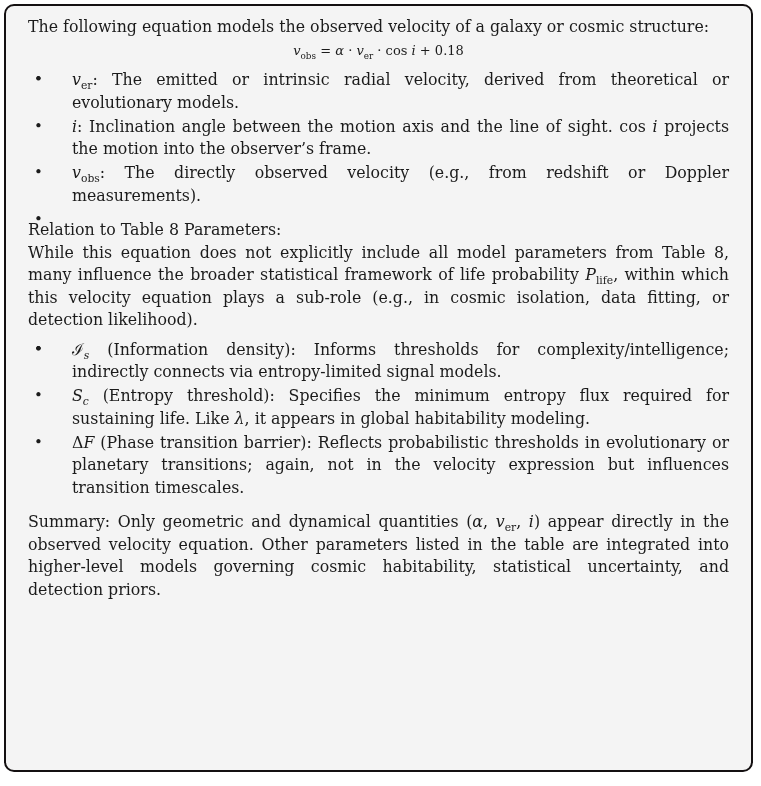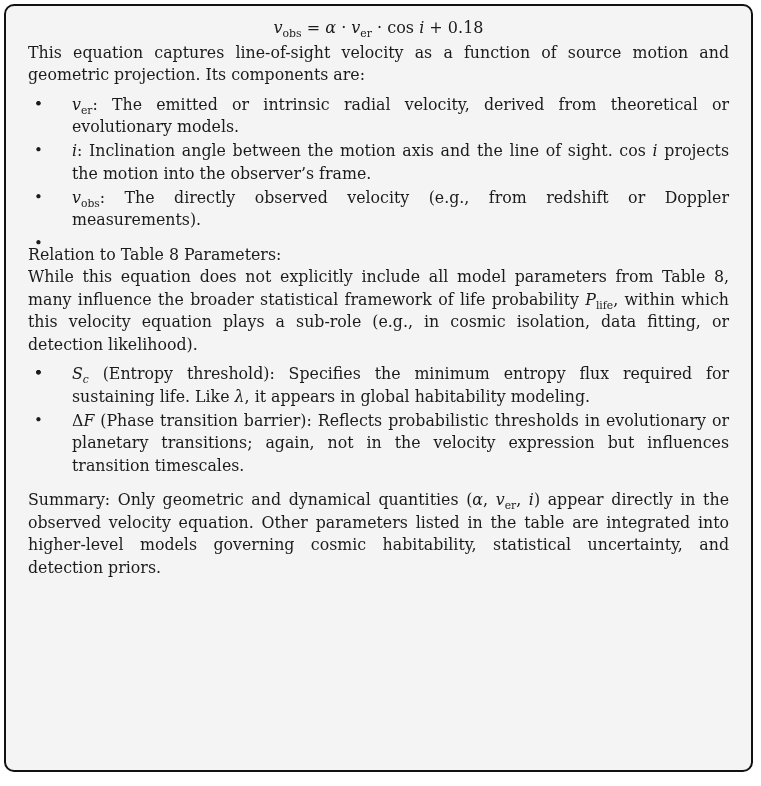--- a/index.html
+++ b/index.html
@@ -40,21 +40,21 @@
     font-size: 15.8px;
     line-height: 22.5px;
   }
   .para {
     margin: 0;
     text-align: justify;
   }
   .equation {
     text-align: center;
     margin: 1px 0 2px 0;
-    font-size: 16px;
+    font-size: 13px;
   }
   ul.bullets {
     list-style: none;
     margin: 7px 0 2px 0;
     padding: 0;
   }
   ul.bullets li {
     position: relative;
     padding-left: 44px;
     margin: 1.5px 0;
@@ -74,33 +74,33 @@
   }
   [data-name="relation-heading"] { margin-top: 12px; }
   [data-name="summary"] { margin-top: 12px; }
   [data-name="table8-parameters"] { margin-top: 7px; }
 </style>
 </head>
 <body data-name="page">
 
 <div class="panel" data-name="parameter-definitions-panel">
   <div class="panel-body" data-name="panel-body">
+      <div class="para" data-name="intro-line"><span data-name="text-run">The following equation models the observed velocity of a galaxy or cosmic structure:</span></div>
       <div class="equation" data-name="velocity-equation"><span class="it" data-name="text-run">v</span><sub data-name="text-run">obs</sub><span data-name="text-run"> = </span><span class="it" data-name="text-run">α</span><span data-name="text-run"> · </span><span class="it" data-name="text-run">v</span><sub data-name="text-run">er</sub><span data-name="text-run"> · cos </span><span class="it" data-name="text-run">i</span><span data-name="text-run"> + 0.18</span></div>
-      <div class="para" data-name="equation-explanation"><span data-name="text-run">This equation captures line-of-sight velocity as a function of source motion and geometric projection. Its components are:</span></div>
       <ul class="bullets" data-name="equation-components">
         <li data-name="list-item"><span class="bullet" data-name="bullet-icon">•</span></li>
         <li data-name="list-item"><span class="bullet" data-name="bullet-icon">•</span><span data-name="list-item-text"><span class="it" data-name="text-run">v</span><sub data-name="text-run">er</sub><span data-name="text-run">: The emitted or intrinsic radial velocity, derived from theoretical or evolutionary models.</span></span></li>
         <li data-name="list-item"><span class="bullet" data-name="bullet-icon">•</span><span data-name="list-item-text"><span class="it" data-name="text-run">i</span><span data-name="text-run">: Inclination angle between the motion axis and the line of sight. cos </span><span class="it" data-name="text-run">i</span><span data-name="text-run"> projects the motion into the observer’s frame.</span></span></li>
         <li data-name="list-item"><span class="bullet" data-name="bullet-icon">•</span><span data-name="list-item-text"><span class="it" data-name="text-run">v</span><sub data-name="text-run">obs</sub><span data-name="text-run">: The directly observed velocity (e.g., from redshift or Doppler measurements).</span></span></li>
         <li data-name="list-item"><span class="bullet" data-name="bullet-icon">•</span></li>
       </ul>
       <div class="para" data-name="relation-heading"><span class="bd" data-name="text-run">Relation to Table 8 Parameters:</span></div>
       <div class="para" data-name="relation-body"><span data-name="text-run">While this equation does not explicitly include all model parameters from Table 8, many influence the broader statistical framework of life probability </span><span class="it" data-name="text-run">P</span><sub data-name="text-run">life</sub><span data-name="text-run">, within which this velocity equation plays a sub-role (e.g., in cosmic isolation, data fitting, or detection likelihood).</span></div>
       <ul class="bullets" data-name="table8-parameters">
         <li data-name="list-item"><span class="bullet" data-name="bullet-icon">•</span></li>
         <li data-name="list-item"><span class="bullet" data-name="bullet-icon">•</span></li>
-        <li data-name="list-item"><span class="bullet" data-name="bullet-icon">•</span></li>
+        <li data-name="list-item"><span class="bullet" data-name="bullet-icon">•</span><span data-name="list-item-text"><span data-name="text-run">ℐ</span><sub class="it" data-name="text-run">s</sub><span data-name="text-run"> (Information density): Informs thresholds for complexity/intelligence; indirectly connects via entropy-limited signal models.</span></span></li>
         <li data-name="list-item"><span class="bullet" data-name="bullet-icon">•</span><span data-name="list-item-text"><span class="it" data-name="text-run">S</span><sub class="it" data-name="text-run">c</sub><span data-name="text-run"> (Entropy threshold): Specifies the minimum entropy flux required for sustaining life. Like </span><span class="it" data-name="text-run">λ</span><span data-name="text-run">, it appears in global habitability modeling.</span></span></li>
         <li data-name="list-item"><span class="bullet" data-name="bullet-icon">•</span><span data-name="list-item-text"><span data-name="text-run">Δ</span><span class="it" data-name="text-run">F</span><span data-name="text-run"> (Phase transition barrier): Reflects probabilistic thresholds in evolutionary or planetary transitions; again, not in the velocity expression but influences transition timescales.</span></span></li>
       </ul>
       <div class="para" data-name="summary"><span class="bd" data-name="text-run">Summary:</span><span data-name="text-run"> Only geometric and dynamical quantities (</span><span class="it" data-name="text-run">α</span><span data-name="text-run">, </span><span class="it" data-name="text-run">v</span><sub data-name="text-run">er</sub><span data-name="text-run">, </span><span class="it" data-name="text-run">i</span><span data-name="text-run">) appear directly in the observed velocity equation. Other parameters listed in the table are integrated into higher-level models governing cosmic habitability, statistical uncertainty, and detection priors.</span></div>
     </div>
 </div>
 
 </body></html>

